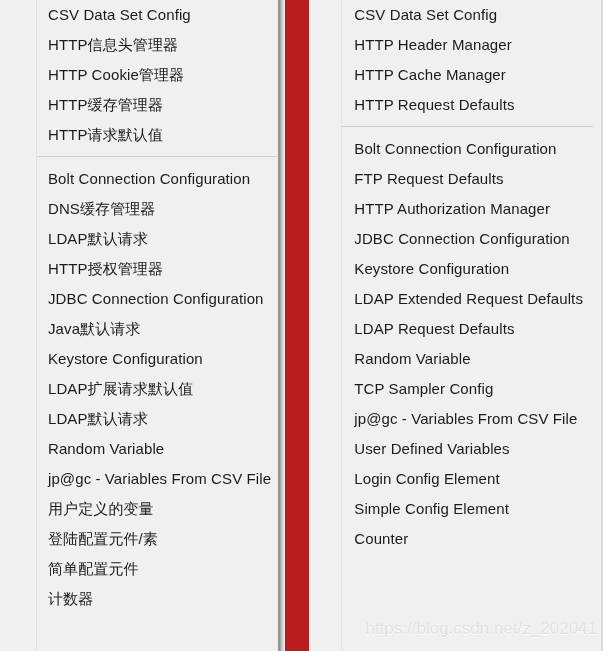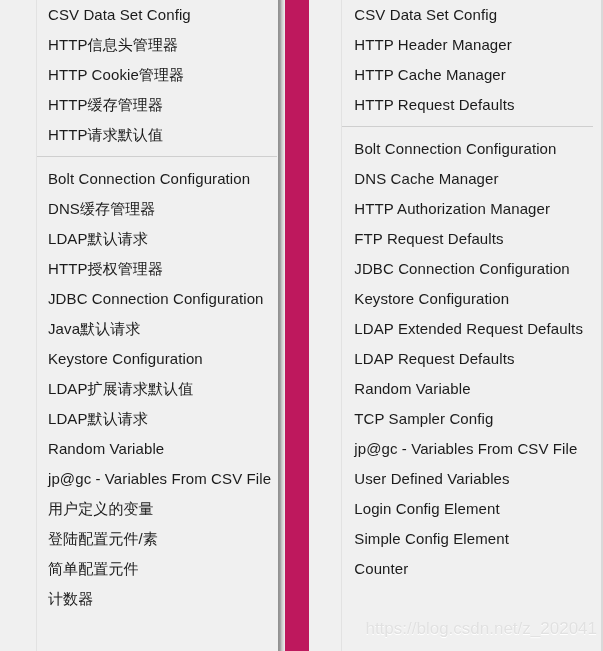--- a/index.html
+++ b/index.html
@@ -12,21 +12,21 @@
     background: #f0f0f0;
     font-family: "Liberation Sans", "DejaVu Sans", sans-serif;
     overflow: hidden;
     position: relative;
   }
   .screen {
     position: relative;
     width: 603px;
     height: 651px;
     display: flex;
-    background: #be185d;
+    background: #b91c1c;
     gap: 24px;
   }
 
   
   .panel {
     position: relative;
     height: 651px;
     background: #f0f0f0;
     box-sizing: border-box;
     overflow: hidden;
@@ -148,23 +148,22 @@
   <div class="panel panel-right">
     <ul class="menu-list" id="m1g0">
         <li class="menu-item">CSV Data Set Config</li>
         <li class="menu-item">HTTP Header Manager</li>
         <li class="menu-item">HTTP Cache Manager</li>
         <li class="menu-item">HTTP Request Defaults</li>
       </ul>
     <div class="menu-separator"></div>
     <ul class="menu-list" id="m1g1">
         <li class="menu-item">Bolt Connection Configuration</li>
-        <li class="menu-item">DNS Cache Manager</li>
+        <li class="menu-item">FTP Request Defaults</li>
         <li class="menu-item">HTTP Authorization Manager</li>
-        <li class="menu-item">FTP Request Defaults</li>
         <li class="menu-item">JDBC Connection Configuration</li>
         <li class="menu-item">Keystore Configuration</li>
         <li class="menu-item">LDAP Extended Request Defaults</li>
         <li class="menu-item">LDAP Request Defaults</li>
         <li class="menu-item">Random Variable</li>
         <li class="menu-item">TCP Sampler Config</li>
         <li class="menu-item">jp@gc - Variables From CSV File</li>
         <li class="menu-item">User Defined Variables</li>
         <li class="menu-item">Login Config Element</li>
         <li class="menu-item">Simple Config Element</li>

